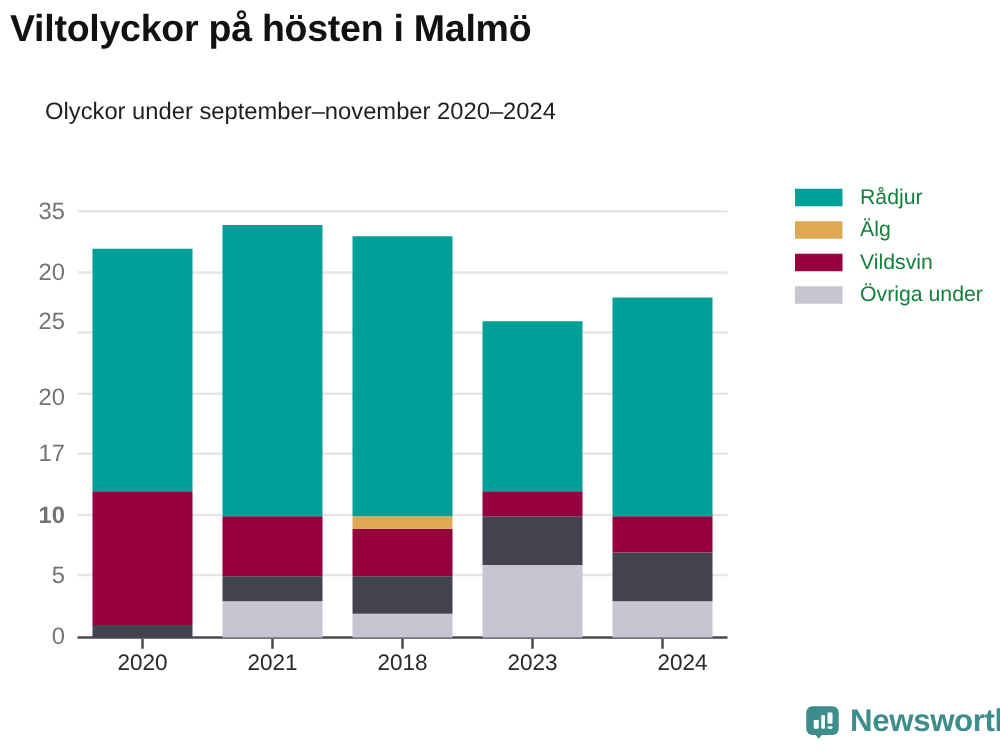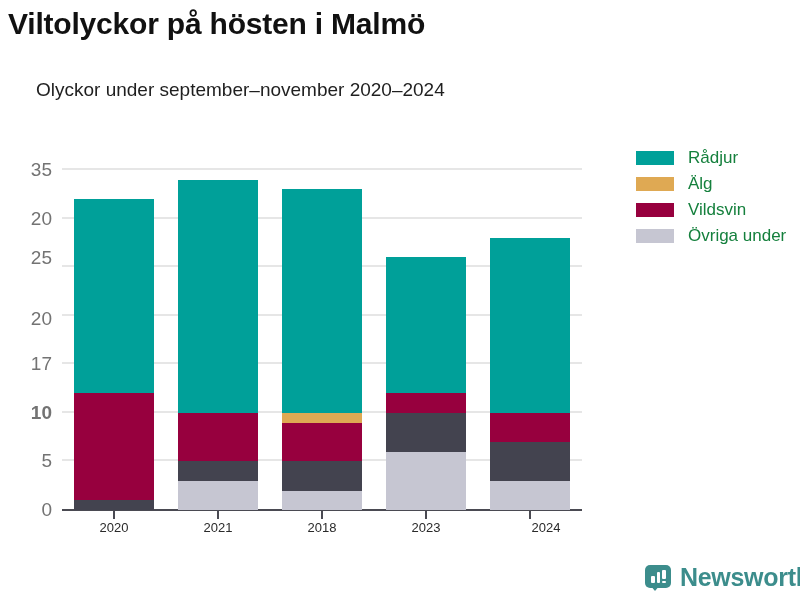--- a/index.html
+++ b/index.html
@@ -98,21 +98,21 @@
     position: absolute;
     left: 0;
     top: 170px;
     width: 52px;
     height: 340px;
   }
 
   .xtick-label {
     position: absolute;
     top: 520px;
-    font-size: 13px;
+    font-size: 18px;
     color: #2a2a2a;
     text-align: center;
     white-space: nowrap;
     transform: translateX(-50%);
   }
 
   
   .legend {
     position: absolute;
     left: 636px;

